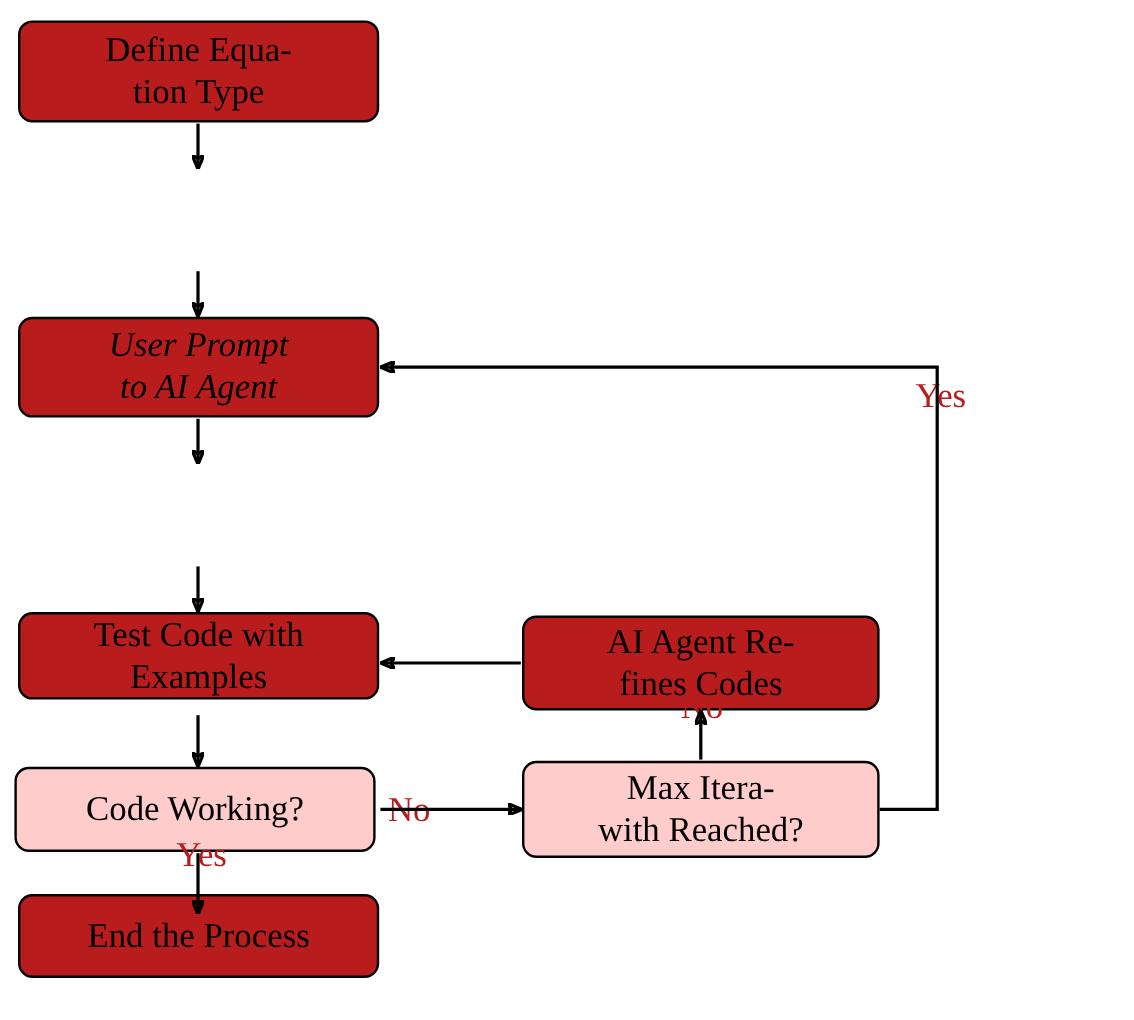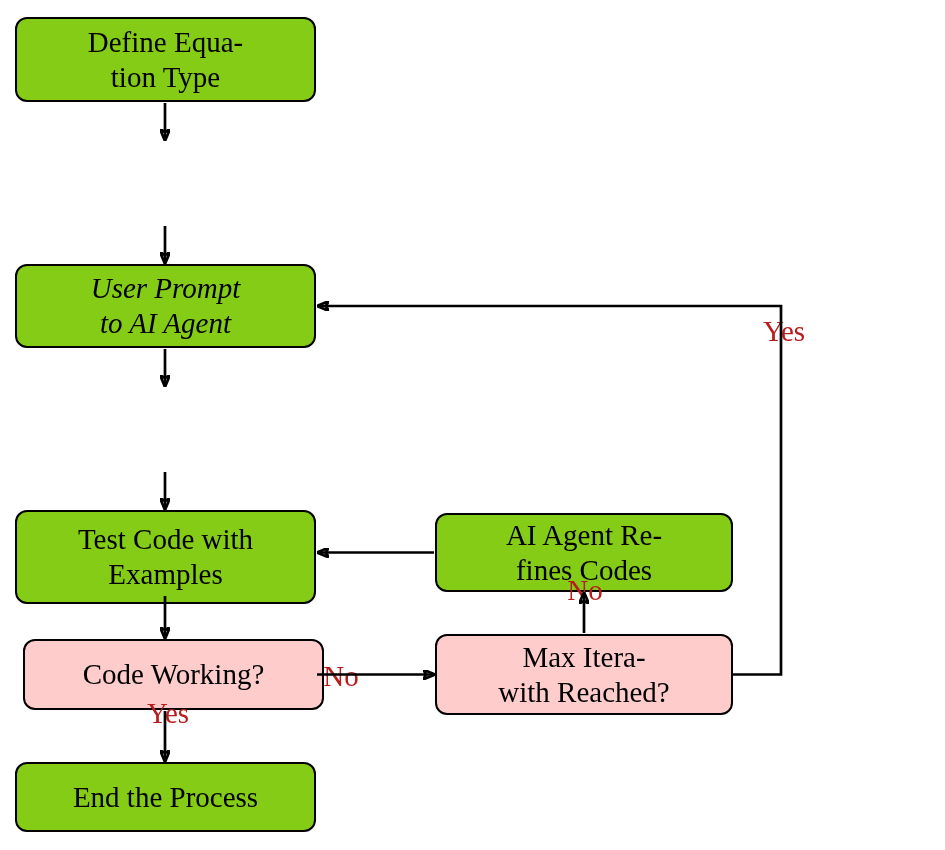--- a/index.html
+++ b/index.html
@@ -18,21 +18,21 @@
     display:flex;
     align-items:center;
     justify-content:center;
     text-align:center;
     font-size:29px;
     line-height:35px;
     color:#000000;
     white-space:pre-line;
     z-index:1;
   }
-  .process{background:#84cc16;}
+  .process{background:#b91c1c;}
   .decision{background:#ffcccc;}
   .edge-label{
     position:absolute;
     transform:translate(-50%,-50%);
     font-size:29px;
     line-height:29px;
     color:#b91c1c;
     z-index:2;
     white-space:nowrap;
   }
@@ -54,26 +54,26 @@
 <div class="stage">
 
   <div class="node process" style="left:15px;  top:17px;  width:301px; height:85px;">Define Equa-
 tion Type</div>
 
 
   <div class="node process" style="left:15px;  top:264px; width:301px; height:84px;font-style:italic;">User Prompt
 to AI Agent</div>
 
 
-  <div class="node process" style="left:15px;  top:510px; width:301px; height:94px;">Test Code with
+  <div class="node process" style="left:15px;  top:510px; width:301px; height:73px;">Test Code with
 Examples</div>
 
-  <div class="node decision" style="left:23px;  top:639px; width:301px; height:71px;">Code Working?</div>
+  <div class="node decision" style="left:12px;  top:639px; width:301px; height:71px;">Code Working?</div>
 
-  <div class="node process" style="left:15px;  top:762px; width:301px; height:70px;">End the Process</div>
+  <div class="node process" style="left:15px;  top:745px; width:301px; height:70px;">End the Process</div>
 
   <div class="node process" style="left:435px; top:513px; width:298px; height:79px;">AI Agent Re-
 fines Codes</div>
 
   <div class="node decision" style="left:435px; top:634px; width:298px; height:81px;">Max Itera-
 with Reached?</div>
 
   <div class="edge-label" style="left:168px; top:713px;">Yes</div>
 
   <div class="edge-label" style="left:341px; top:676px;">No</div>

